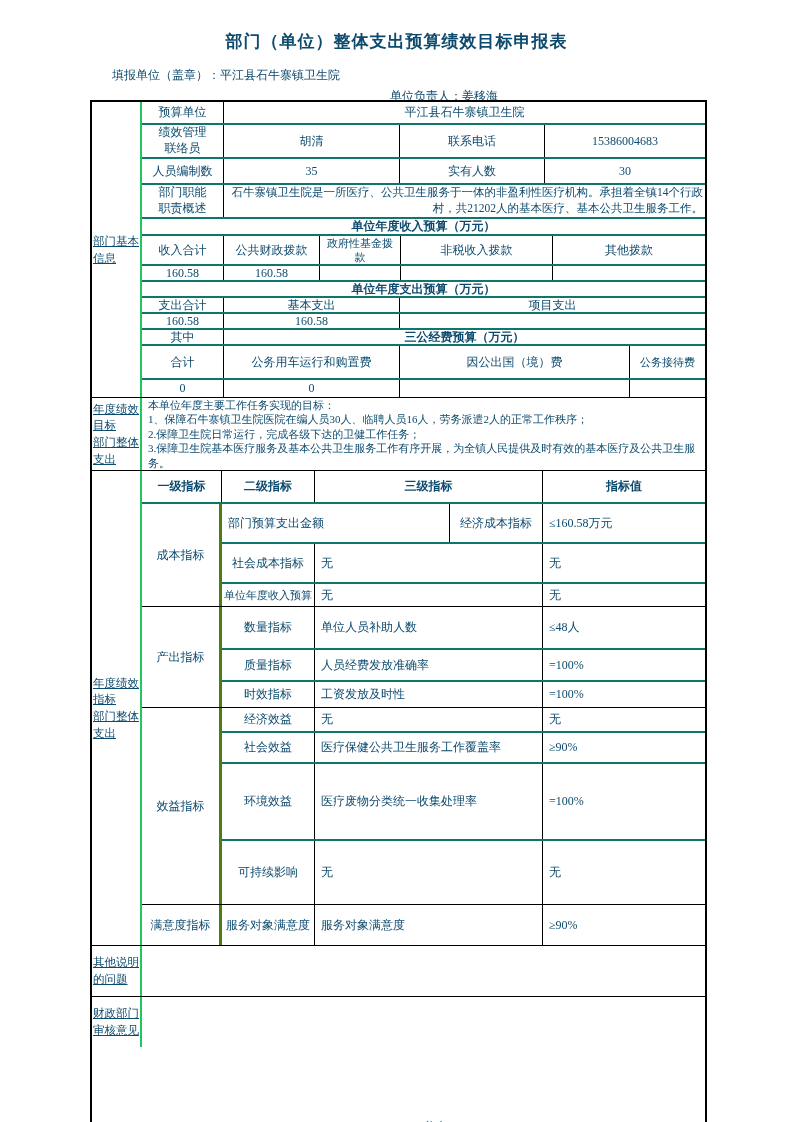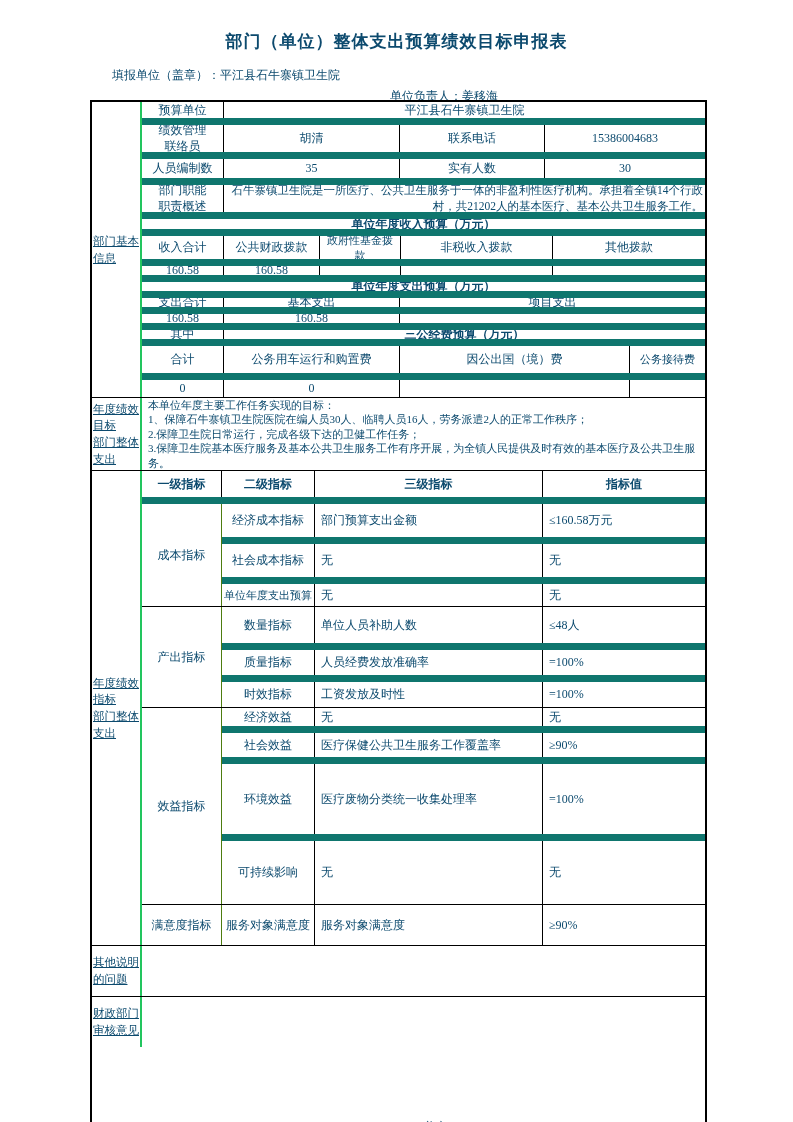--- a/index.html
+++ b/index.html
@@ -17,24 +17,24 @@
 
   .table { position:absolute; left:90px; top:100px; width:617px; border:2px solid #000; background:#fff; }
   .band { display:flex; border-bottom:1px solid #000; }
   .table > .band:last-child { border-bottom:none;flex-direction:column; }
   .side {
     width:50px; flex:0 0 50px; border-right:2px solid #22c55e;
     display:flex; align-items:center; justify-content:center;
     white-space:pre-line; font-size:11.5px; line-height:1.45;text-decoration:underline;
   }
   .bc { display:flex; flex-direction:column; width:563px; }
-  .row { display:flex; border-bottom:7px solid #0f766e; }
+  .row { display:flex; border-bottom:2px solid #0f766e; }
   .bc > .row:last-child, .bc > .igroup:last-child { border-bottom:none; }
   .igroup { display:flex; border-bottom:1px solid #000; }
-  .gl1 { width:80px; flex:0 0 80px; border-right:1px solid #4d7c0f; display:flex; align-items:center; justify-content:center; font-size:12px; text-align:center; }
+  .gl1 { width:80px; flex:0 0 80px; border-right:3px solid #4d7c0f; display:flex; align-items:center; justify-content:center; font-size:12px; text-align:center; }
   .grows { display:flex; flex-direction:column; flex:1; }
   .grows > .row:last-child { border-bottom:none; }
   .cell {
     border-right:1px solid #000; display:flex; align-items:center; justify-content:center;
     text-align:center; padding:1px 2px; font-size:12px; overflow:hidden;
   }
   .row .cell:last-child { border-right:none; }
   .cell.left { justify-content:flex-start; text-align:left; padding-left:6px; }
   .cell.bold { font-weight:bold; }
   .cell.pre { white-space:pre-line; line-height:1.3; }
@@ -169,31 +169,31 @@
           <div class="cell bold" style="flex:0 0 80px">一级指标</div>
           <div class="cell w93 bold">二级指标</div>
           <div class="cell w228 bold">三级指标</div>
           <div class="cell w162 bold">指标值</div>
         </div>
 
         <div class="igroup">
           <div class="gl1">成本指标</div>
           <div class="grows">
             <div class="row" style="height:40px">
+              <div class="cell w228 left">部门预算支出金额</div>
               <div class="cell w93">经济成本指标</div>
-              <div class="cell w228 left">部门预算支出金额</div>
               <div class="cell w162 left">≤160.58万元</div>
             </div>
             <div class="row" style="height:40px">
               <div class="cell w93">社会成本指标</div>
               <div class="cell w228 left">无</div>
               <div class="cell w162 left">无</div>
             </div>
             <div class="row" style="height:22px">
-              <div class="cell w93 small">单位年度支出预算</div>
+              <div class="cell w93 small">单位年度收入预算</div>
               <div class="cell w228 left">无</div>
               <div class="cell w162 left">无</div>
             </div>
           </div>
         </div>
 
         <div class="igroup">
           <div class="gl1">产出指标</div>
           <div class="grows">
             <div class="row" style="height:43px">

